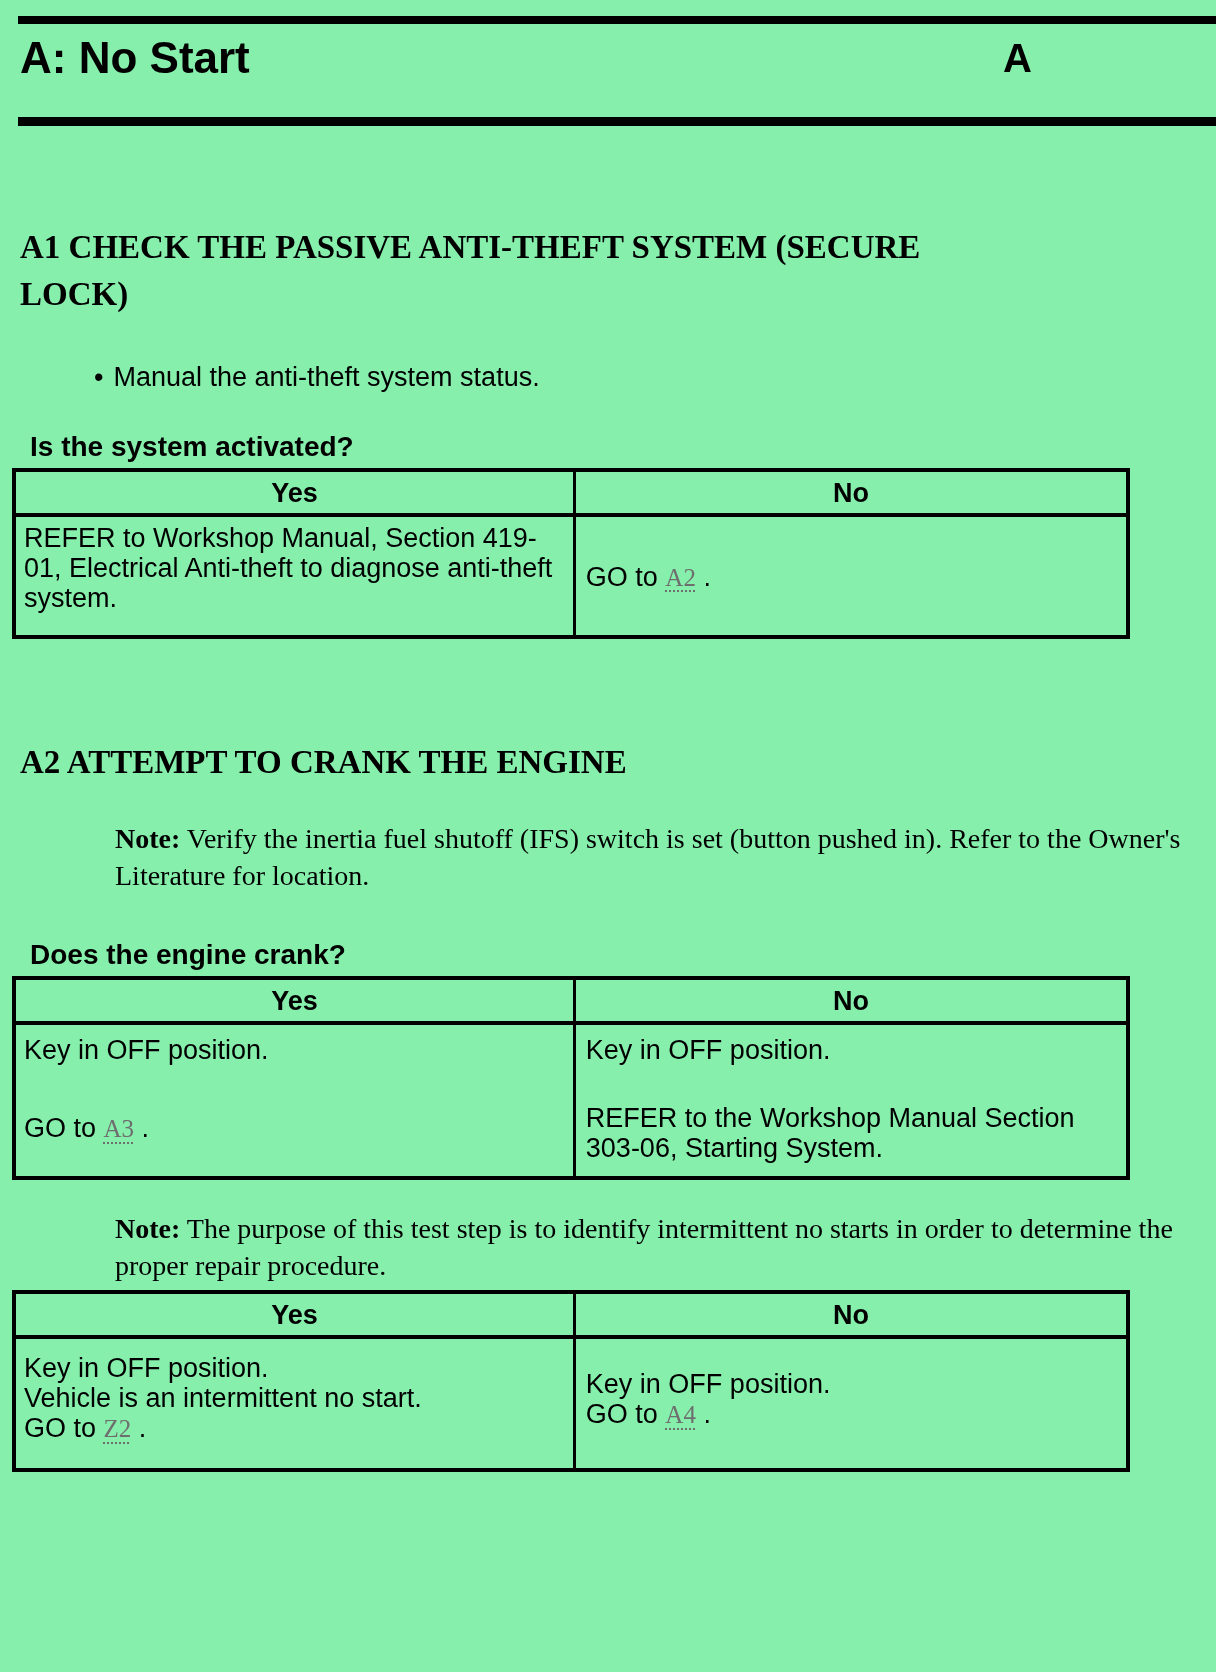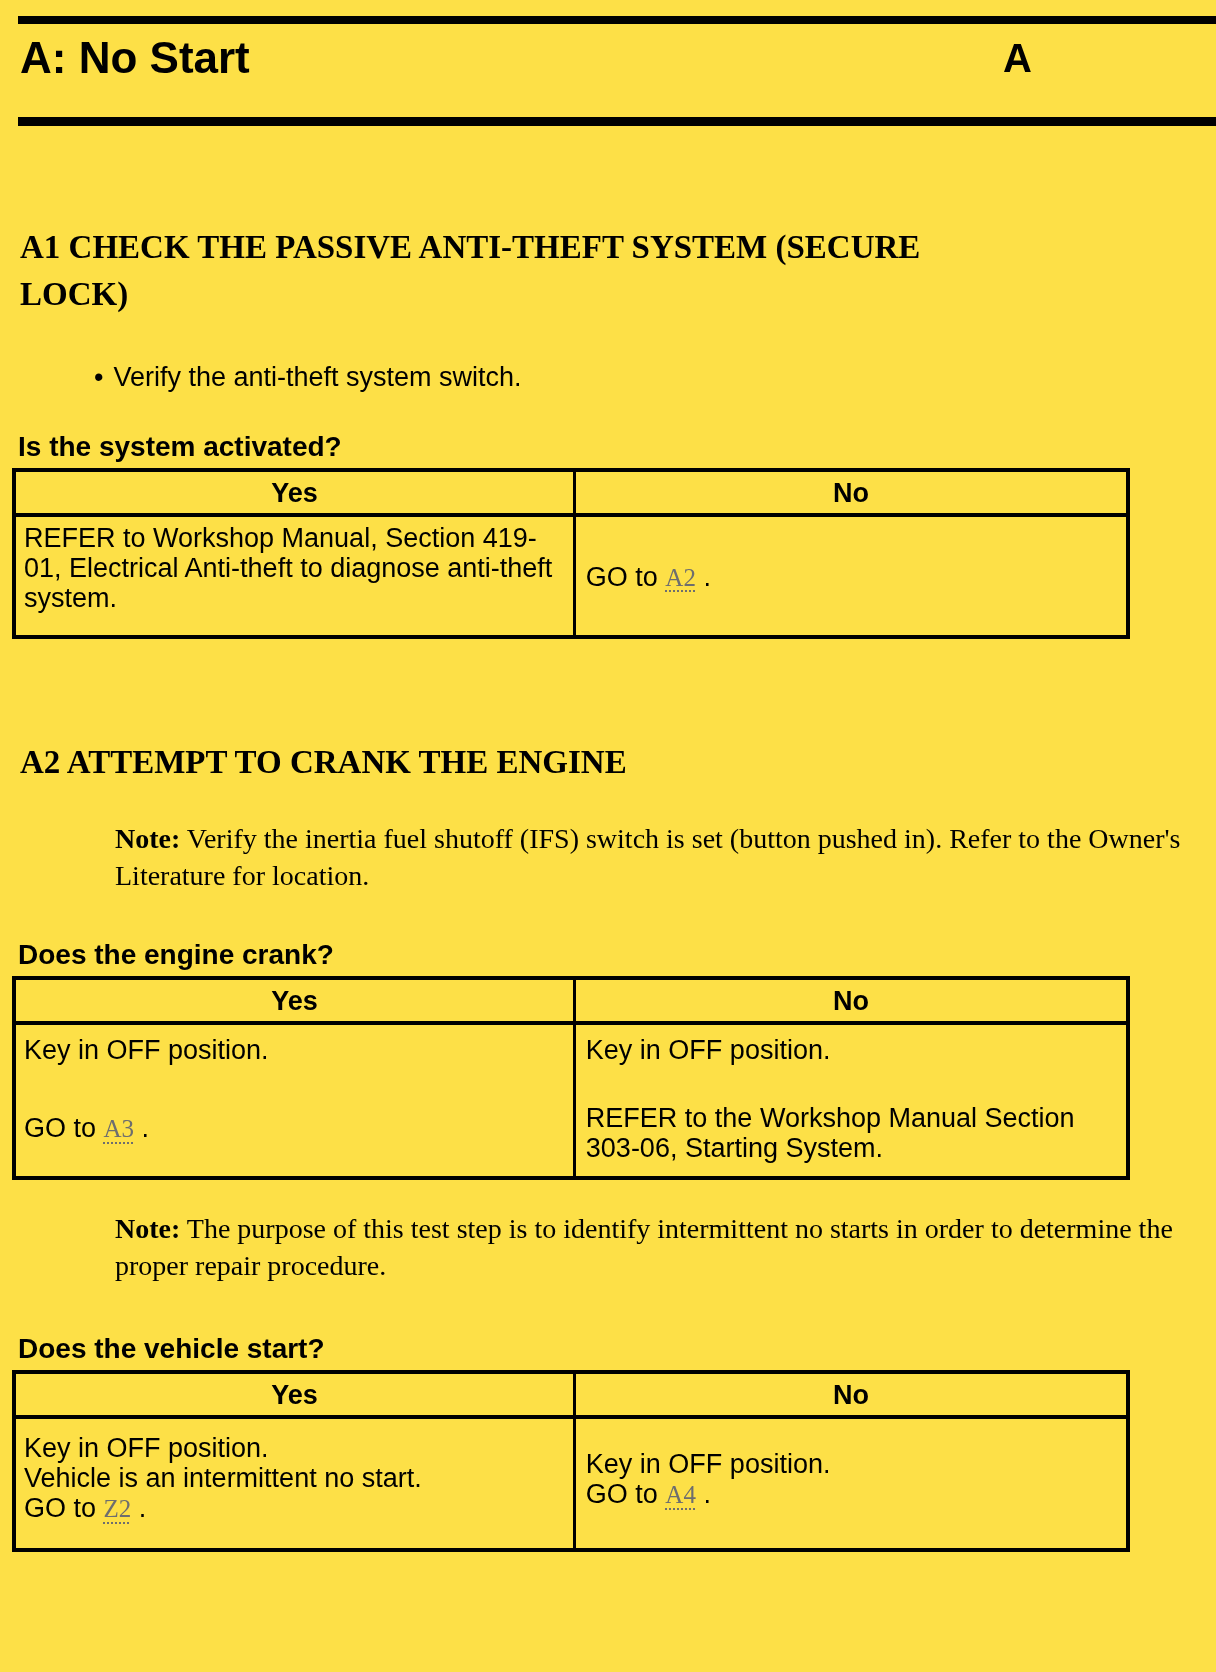--- a/index.html
+++ b/index.html
@@ -1,20 +1,20 @@
 <!DOCTYPE html>
 <html><head>
 <meta charset="utf-8">
 <style>
   html,body{margin:0;padding:0;background:#e8e8e8;}
   .page{
     position:relative;
     width:1216px;height:1672px;
     margin:0 auto;
-    background:#fde047;
+    background:#86efac;
     color:#000;
     overflow:hidden;
     font-family:"Liberation Sans",sans-serif;
   }
   .rule{position:absolute;left:18px;right:0;background:#000;}
   .rule-top{top:16px;height:8px;}
   .rule-under-title{top:117px;height:9px;}
   .page-title{
     position:absolute;left:20px;top:33px;
     font-size:44px;font-weight:bold;letter-spacing:0px;
@@ -47,21 +47,21 @@
     font-family:"Liberation Serif",serif;
     font-size:28px;line-height:37px;
     margin:34px 10px 0 99px;
     max-width:1092px;
   }
   .note-a3{margin-top:30px;}
   .note-label{font-weight:bold;}
   .question{
     font-weight:bold;
     font-size:28px;line-height:30px;
-    margin:40px 0 0 2px;
+    margin:40px 0 0 14px;
   }
   .q-a2{margin-top:46px;}
   .q-a3{margin-top:50px;}
   table.decision{
     border-collapse:collapse;
     table-layout:fixed;
     width:1118px;
     margin:6px 0 0 -4px;
     font-size:27px;line-height:30px;
   }
@@ -117,21 +117,21 @@
   <div class="page-letter">A</div>
   <div class="rule rule-under-title"></div>
 
   <div class="content">
 
     <section>
       <h2 class="step-heading h-a1">A1 CHECK THE PASSIVE ANTI-THEFT SYSTEM (SECURE LOCK)</h2>
 
       <div class="bullet-row">
         <span class="bullet-dot"></span>
-        <span>Verify the anti-theft system switch.</span>
+        <span>Manual the anti-theft system status.</span>
       </div>
 
       <div class="question">Is the system activated?</div>
 
       <table class="decision t1">
         <colgroup>
             <col>
             <col>
           </colgroup>
         <thead>
@@ -183,21 +183,20 @@
             </td>
           </tr>
         </tbody>
       </table>
     </section>
 
     <section>
 
       <p class="note note-a3"><span class="note-label">Note:</span><span> The purpose of this test step is to identify intermittent no starts in order to determine the proper repair procedure.</span></p>
 
-      <div class="question q-a3">Does the vehicle start?</div>
 
       <table class="decision t3">
         <colgroup>
             <col>
             <col>
           </colgroup>
         <thead>
           <tr>
             <th>Yes</th>
             <th>No</th>

